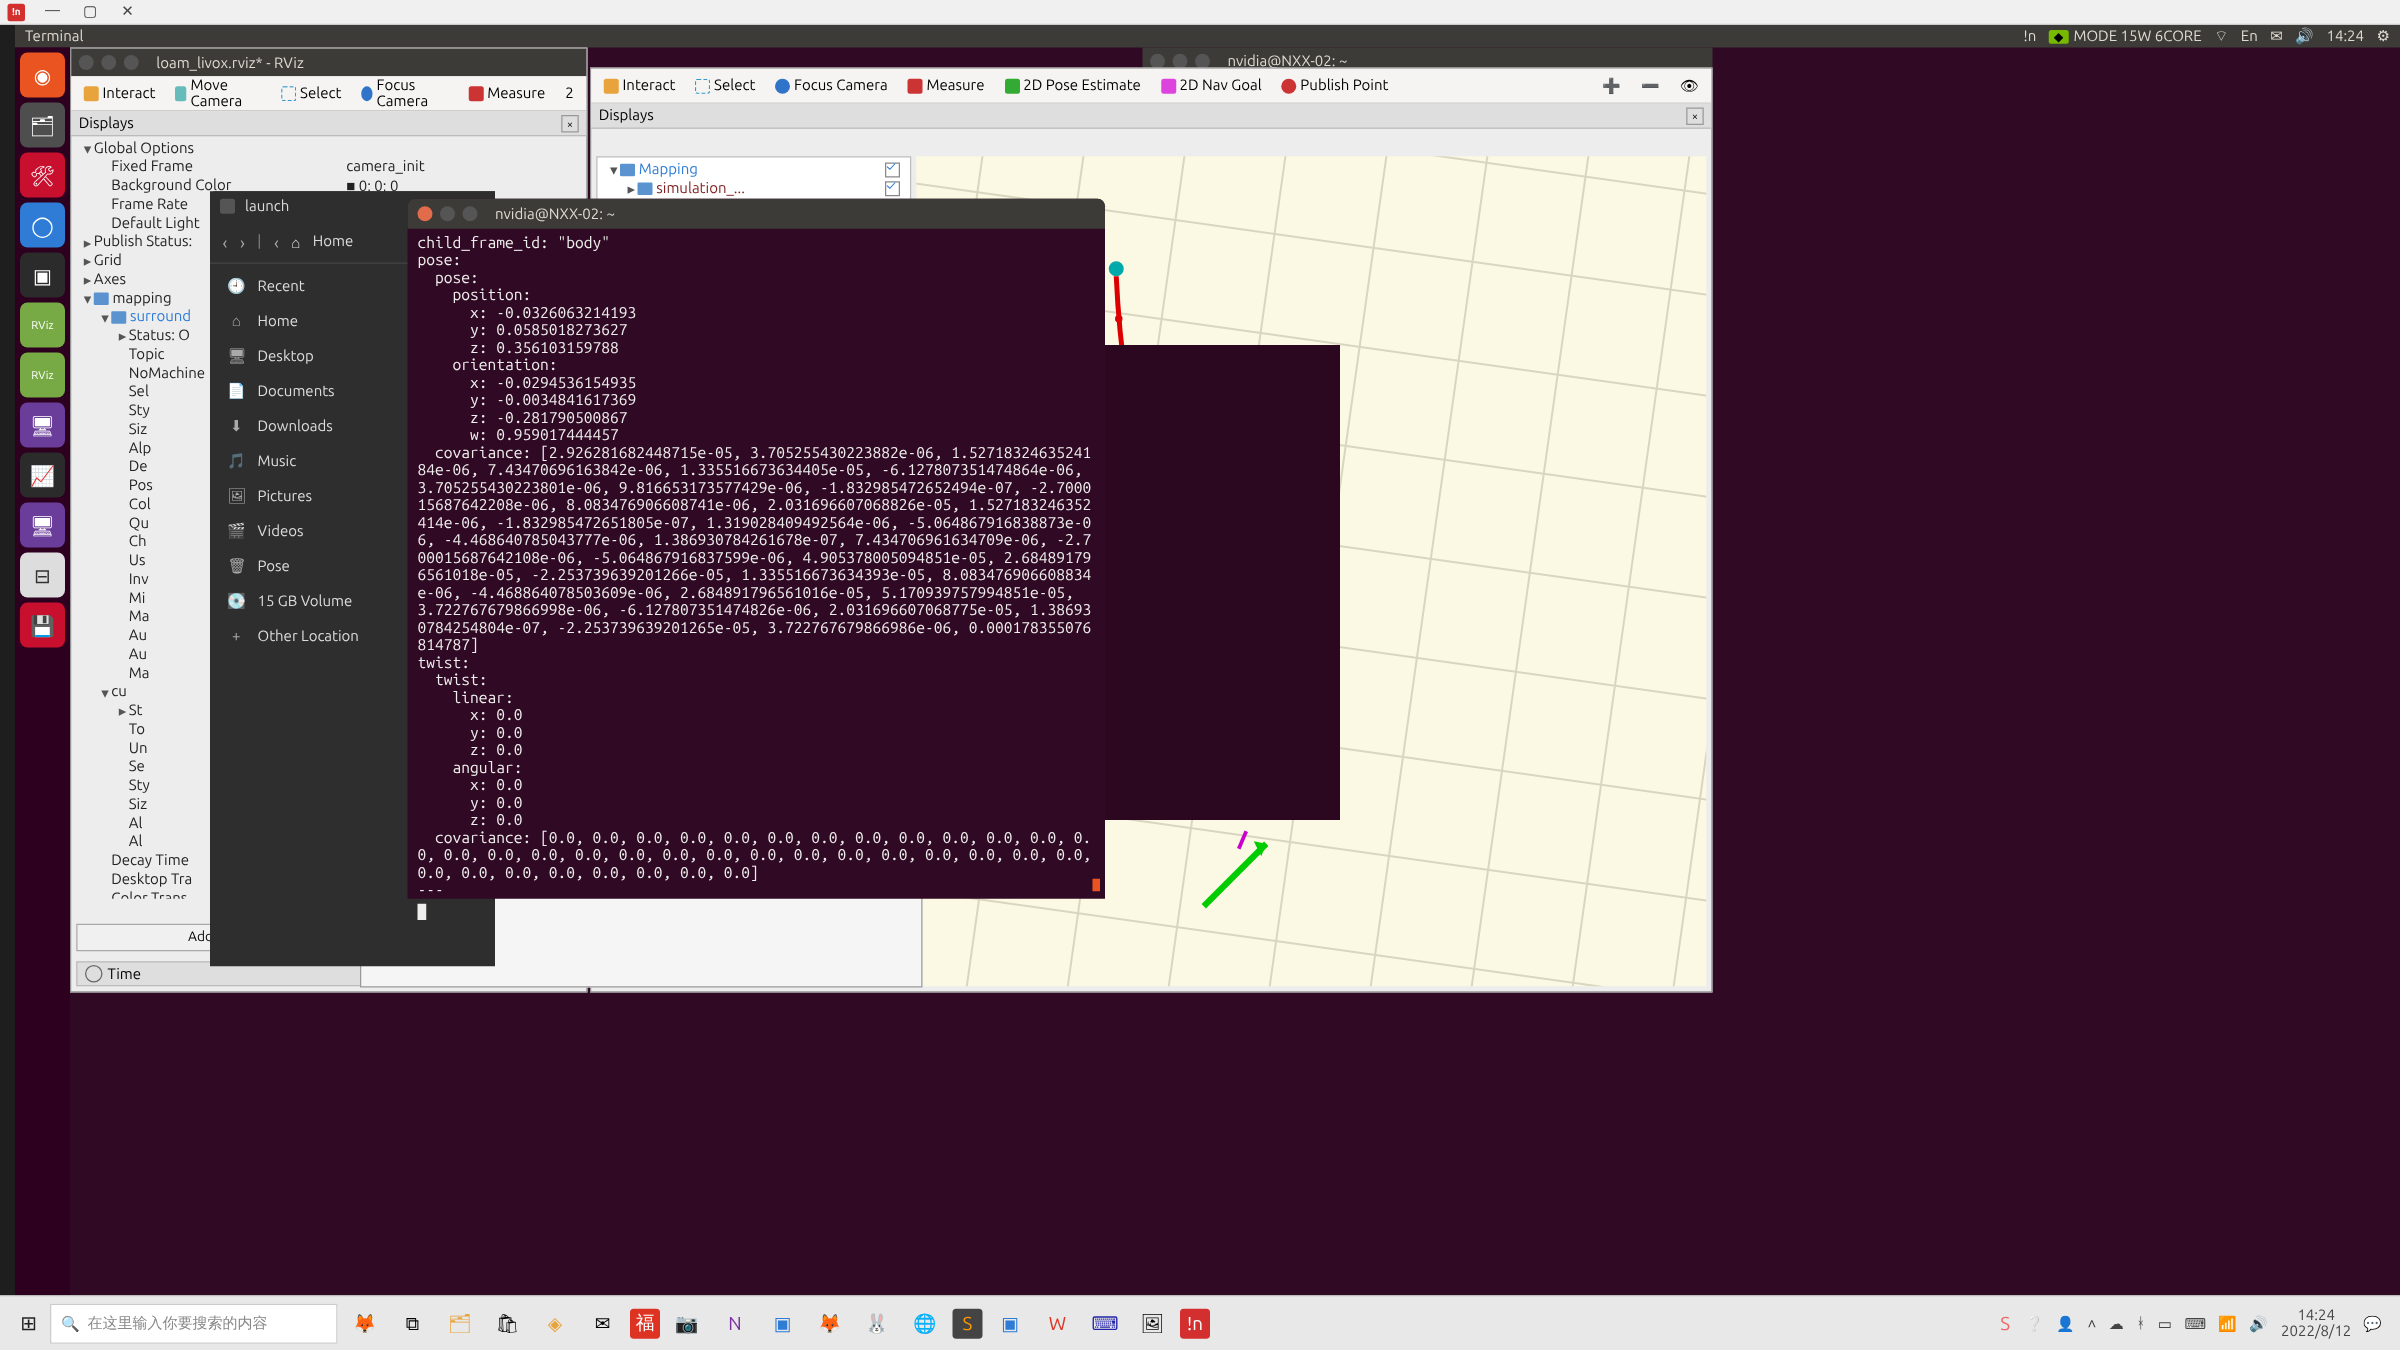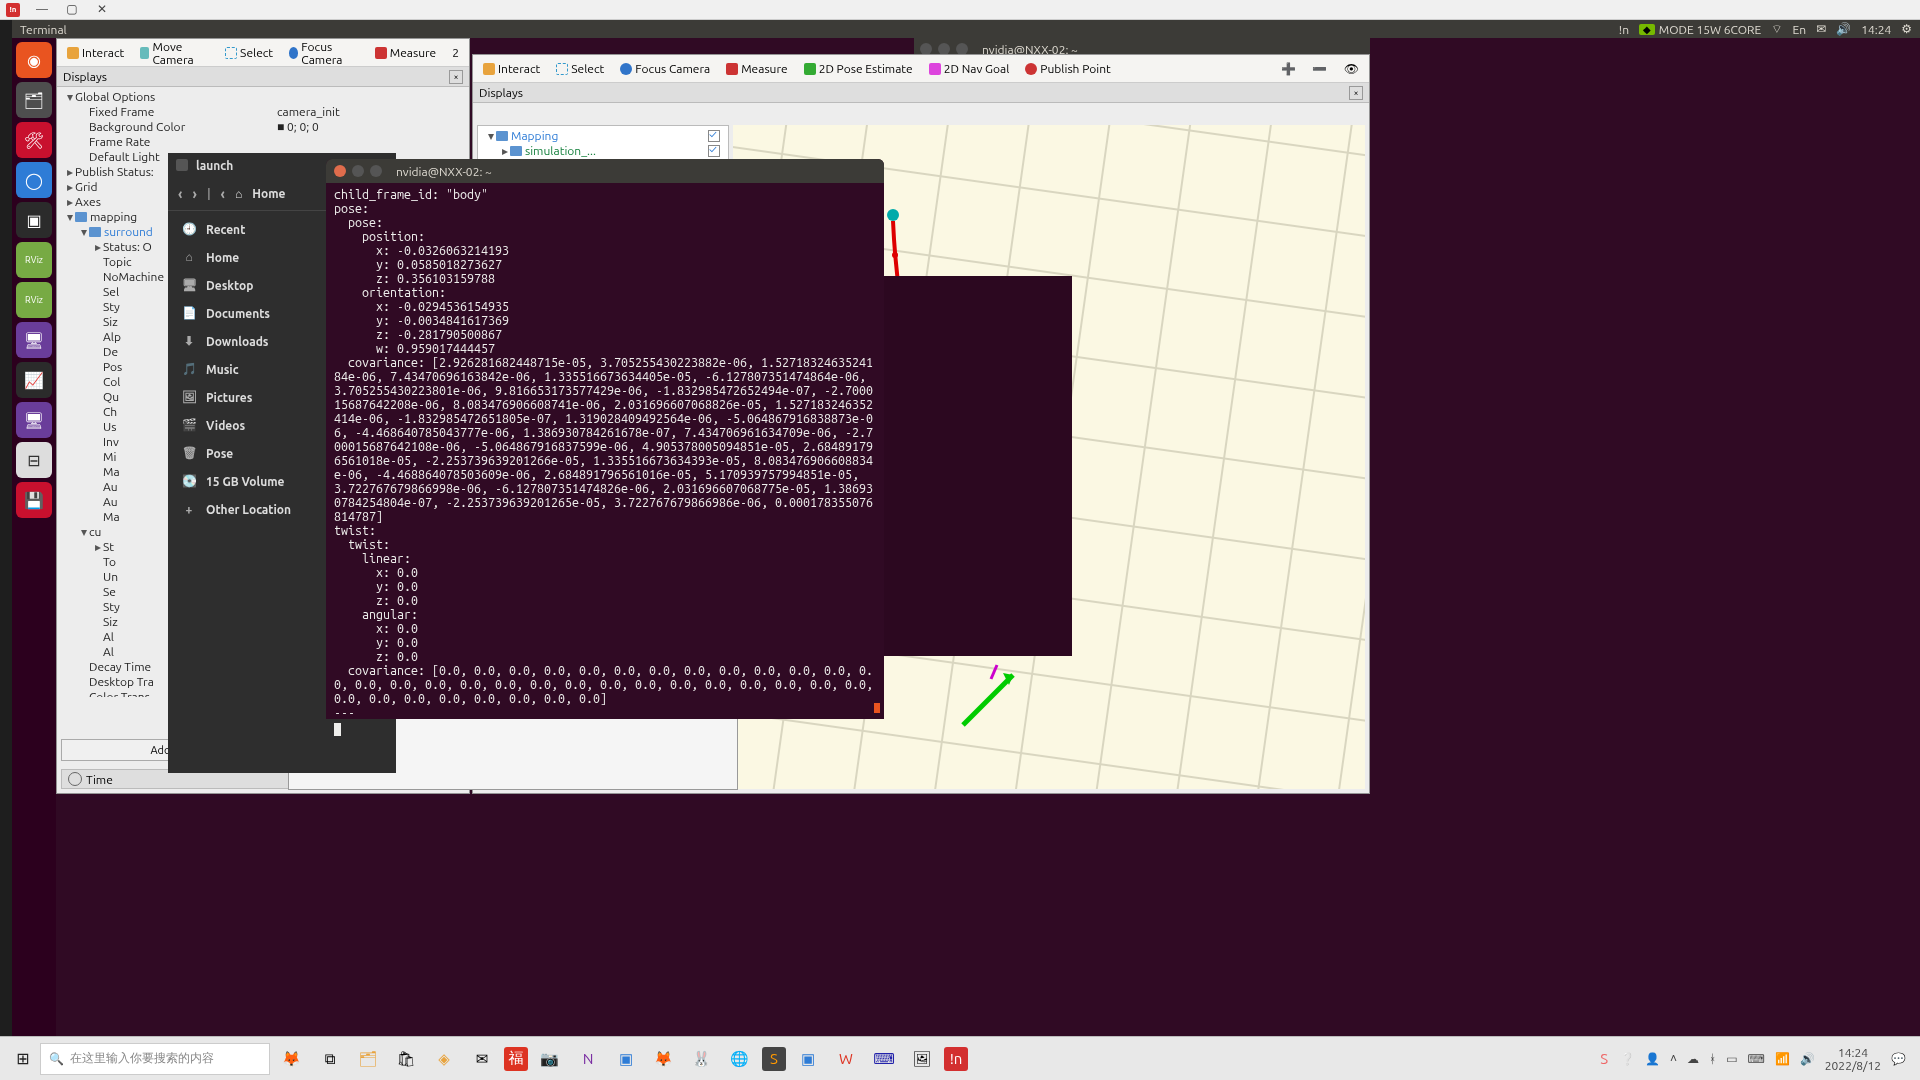--- a/index.html
+++ b/index.html
@@ -51,21 +51,21 @@
 
 
 .rviz-right { position:absolute; top:34px; left:460px; width:898px; height:740px; background:#ededed; border:1px solid #949494; }
 .rviz-right .canvas { position:absolute; top:70px; left:260px; right:4px; bottom:4px; background:#fbf8e3; overflow:hidden; }
 .rviz-right .disp-panel { position:absolute; top:70px; left:4px; width:252px; bottom:4px; background:#fff; border:1px solid #bbb; }
 
 
 .term2-bar { position:absolute; top:18px; left:902px; width:456px; height:22px; background:#3c3b37; color:#dfdbd2; display:flex; align-items:center; padding:0 6px; gap:6px; font-size:11px; }
 
 
-.nautilus { position:absolute; top:133px; left:156px; width:228px; height:620px; background:#2e2e2e; color:#ddd; border-radius:4px 0 0 0;font-weight:bold; }
+.nautilus { position:absolute; top:133px; left:156px; width:228px; height:620px; background:#2e2e2e; color:#ddd; border-radius:4px 0 0 0; }
 .nautilus .ntitle { height:24px; background:#2e2e2e; display:flex; align-items:center; padding:0 8px; gap:8px; font-size:11px; }
 .nautilus .ntitle .ic{width:12px;height:12px;background:#555;border-radius:2px}
 .nautilus .nnav { height:34px; display:flex; align-items:center; gap:10px; padding:0 10px; border-bottom:1px solid #444; }
 .nautilus .nnav .ar{color:#aaa;font-size:14px}
 .nautilus .side { padding:4px 0; }
 .nautilus .side .sitem { height:28px; display:flex; align-items:center; gap:10px; padding:0 14px; font-size:12px; cursor:pointer; }
 
 
 .sysmon { position:absolute; top:270px; left:276px; width:450px; height:500px; background:#f5f5f5; border:1px solid #999; }
 .sysmon .sec { padding:6px 10px; font-size:11px; color:#444; font-weight:bold; }
@@ -198,21 +198,21 @@
       <div class="rviz-tree" id="rtree-right">
           <div class="row ind0">
             <span class="arrow">▾</span>
             <span class="folder-ic"></span>
             <span style="color:#2e7cd6">Mapping</span>
             <span class="chk on"></span>
           </div>
           <div class="row ind1">
             <span class="arrow">▸</span>
             <span class="folder-ic"></span>
-            <span style="color:#15803d">simulation_...</span>
+            <span style="color:#7f1d1d">simulation_...</span>
             <span class="chk on"></span>
           </div>
           <div class="row ind1">
             <span class="arrow">▸</span>
             <span class="folder-ic"></span>
             <span style="color:#2e7cd6">map inflate</span>
             <span class="chk on"></span>
           </div>
         </div>
     </div>
@@ -225,20 +225,26 @@
           <circle cx="166" cy="170" r="3" fill="#d00"></circle>
           <circle cx="168" cy="210" r="3" fill="#d00"></circle>
         <line x1="230" y1="600" x2="280" y2="550" stroke="#0c0" stroke-width="5"></line>
         <polygon points="280,550 270,548 276,560" fill="#0c0"></polygon>
         <line x1="258" y1="554" x2="264" y2="540" stroke="#c0c" stroke-width="3"></line>
       </svg>
     </div>
   </div>
 
   <div class="rviz-left">
+    <div class="rviz-titlebar">
+      <span class="tbtn"></span>
+      <span class="tbtn"></span>
+      <span class="tbtn"></span>
+      <span style="margin-left:8px">loam_livox.rviz* - RViz</span>
+    </div>
     <div class="rviz-toolbar">
       <span class="tool">
           <span class="ticon" style="background:#e8a33d"></span>
           <span>Interact</span>
         </span>
       <span class="tool">
           <span class="ticon" style="background:#6bb"></span>
           <span>Move Camera</span>
         </span>
       <span class="tool">

